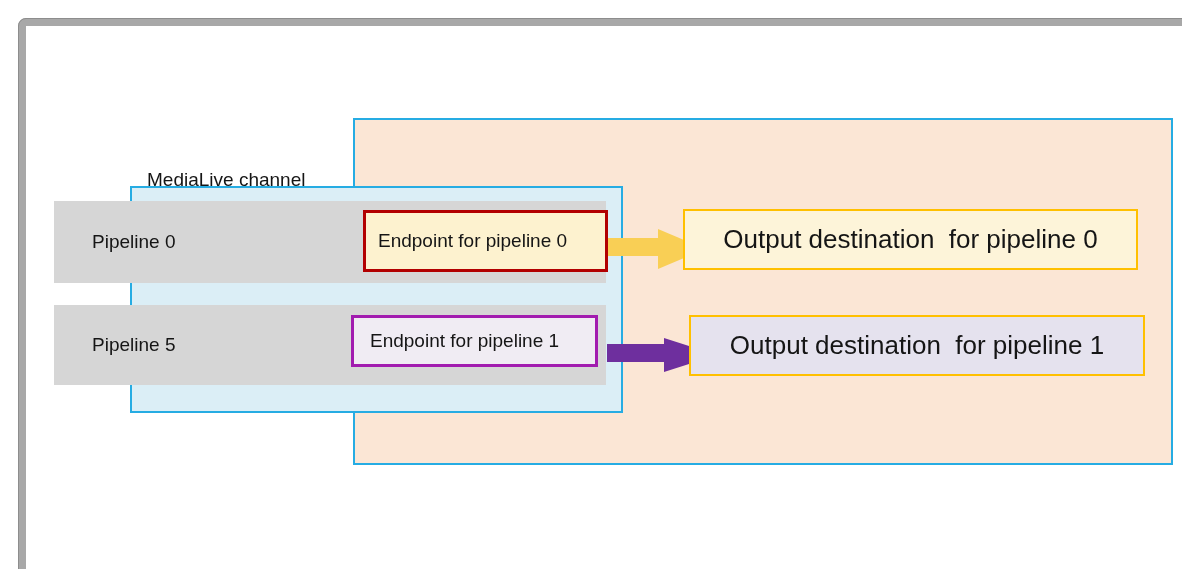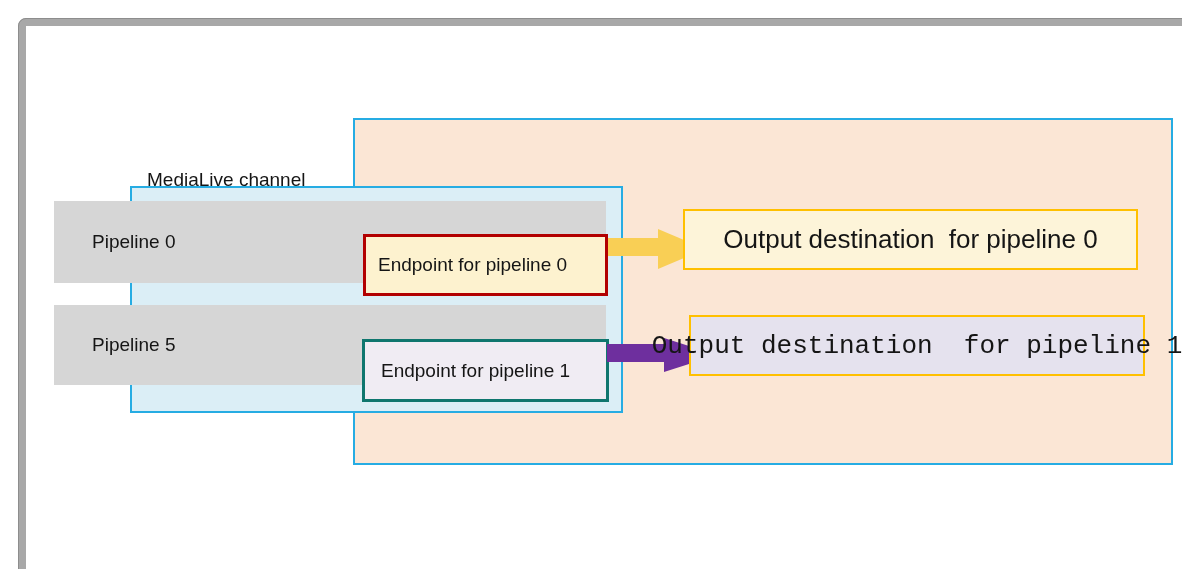--- a/index.html
+++ b/index.html
@@ -62,34 +62,33 @@
   }
   .pipeline-bar.p0 { top: 183px; height: 82px; }
   .pipeline-bar.p1 { top: 287px; height: 80px; }
   
   .endpoint {
     position: absolute;
     display: flex;
     align-items: center;
     font-size: 19px;
     white-space: nowrap;
-    margin-top: 24px;
   }
   .endpoint.e0 {
     left: 345px; top: 192px;
     width: 245px; height: 62px;
     background: #FDF2CF;
     border: 3px solid #B20000;
     padding-left: 3px;
   }
   .endpoint.e1 {
-    left: 344px; top: 297px;
-    width: 247px; height: 63px;
+    left: 333px; top: 297px;
+    width: 247px; height: 52px;
     background: #F0ECF3;
-    border: 3px solid #0f766e;
+    border: 3px solid #a21caf;
     padding-left: 7px;
   }
   
   .output {
     position: absolute;
     display: flex;
     align-items: center;
     justify-content: center;
     font-size: 26px;
     white-space: pre;
@@ -98,21 +97,20 @@
     left: 665px; top: 191px;
     width: 455px; height: 61px;
     background: #FDF4D9;
     border: 2px solid #FFC000;
   }
   .output.o1 {
     left: 671px; top: 297px;
     width: 456px; height: 61px;
     background: #E5E2EE;
     border: 2px solid #FFC000;
-    font-family: Liberation Mono, monospace;
   }
   
   .shaft { position: absolute; }
   .shaft.a0 { left: 590px; top: 220px; width: 52px; height: 5px; background: #F9CF55; }
   .shaft.a1 { left: 589px; top: 326px; width: 60px; height: 4px; background: #6E2F9E; }
   .head { position: absolute; width: 0; height: 0; }
   .head.a0 {
     left: 640px; top: 211px;
     border-top: 11px solid transparent;
     border-bottom: 11px solid transparent;

